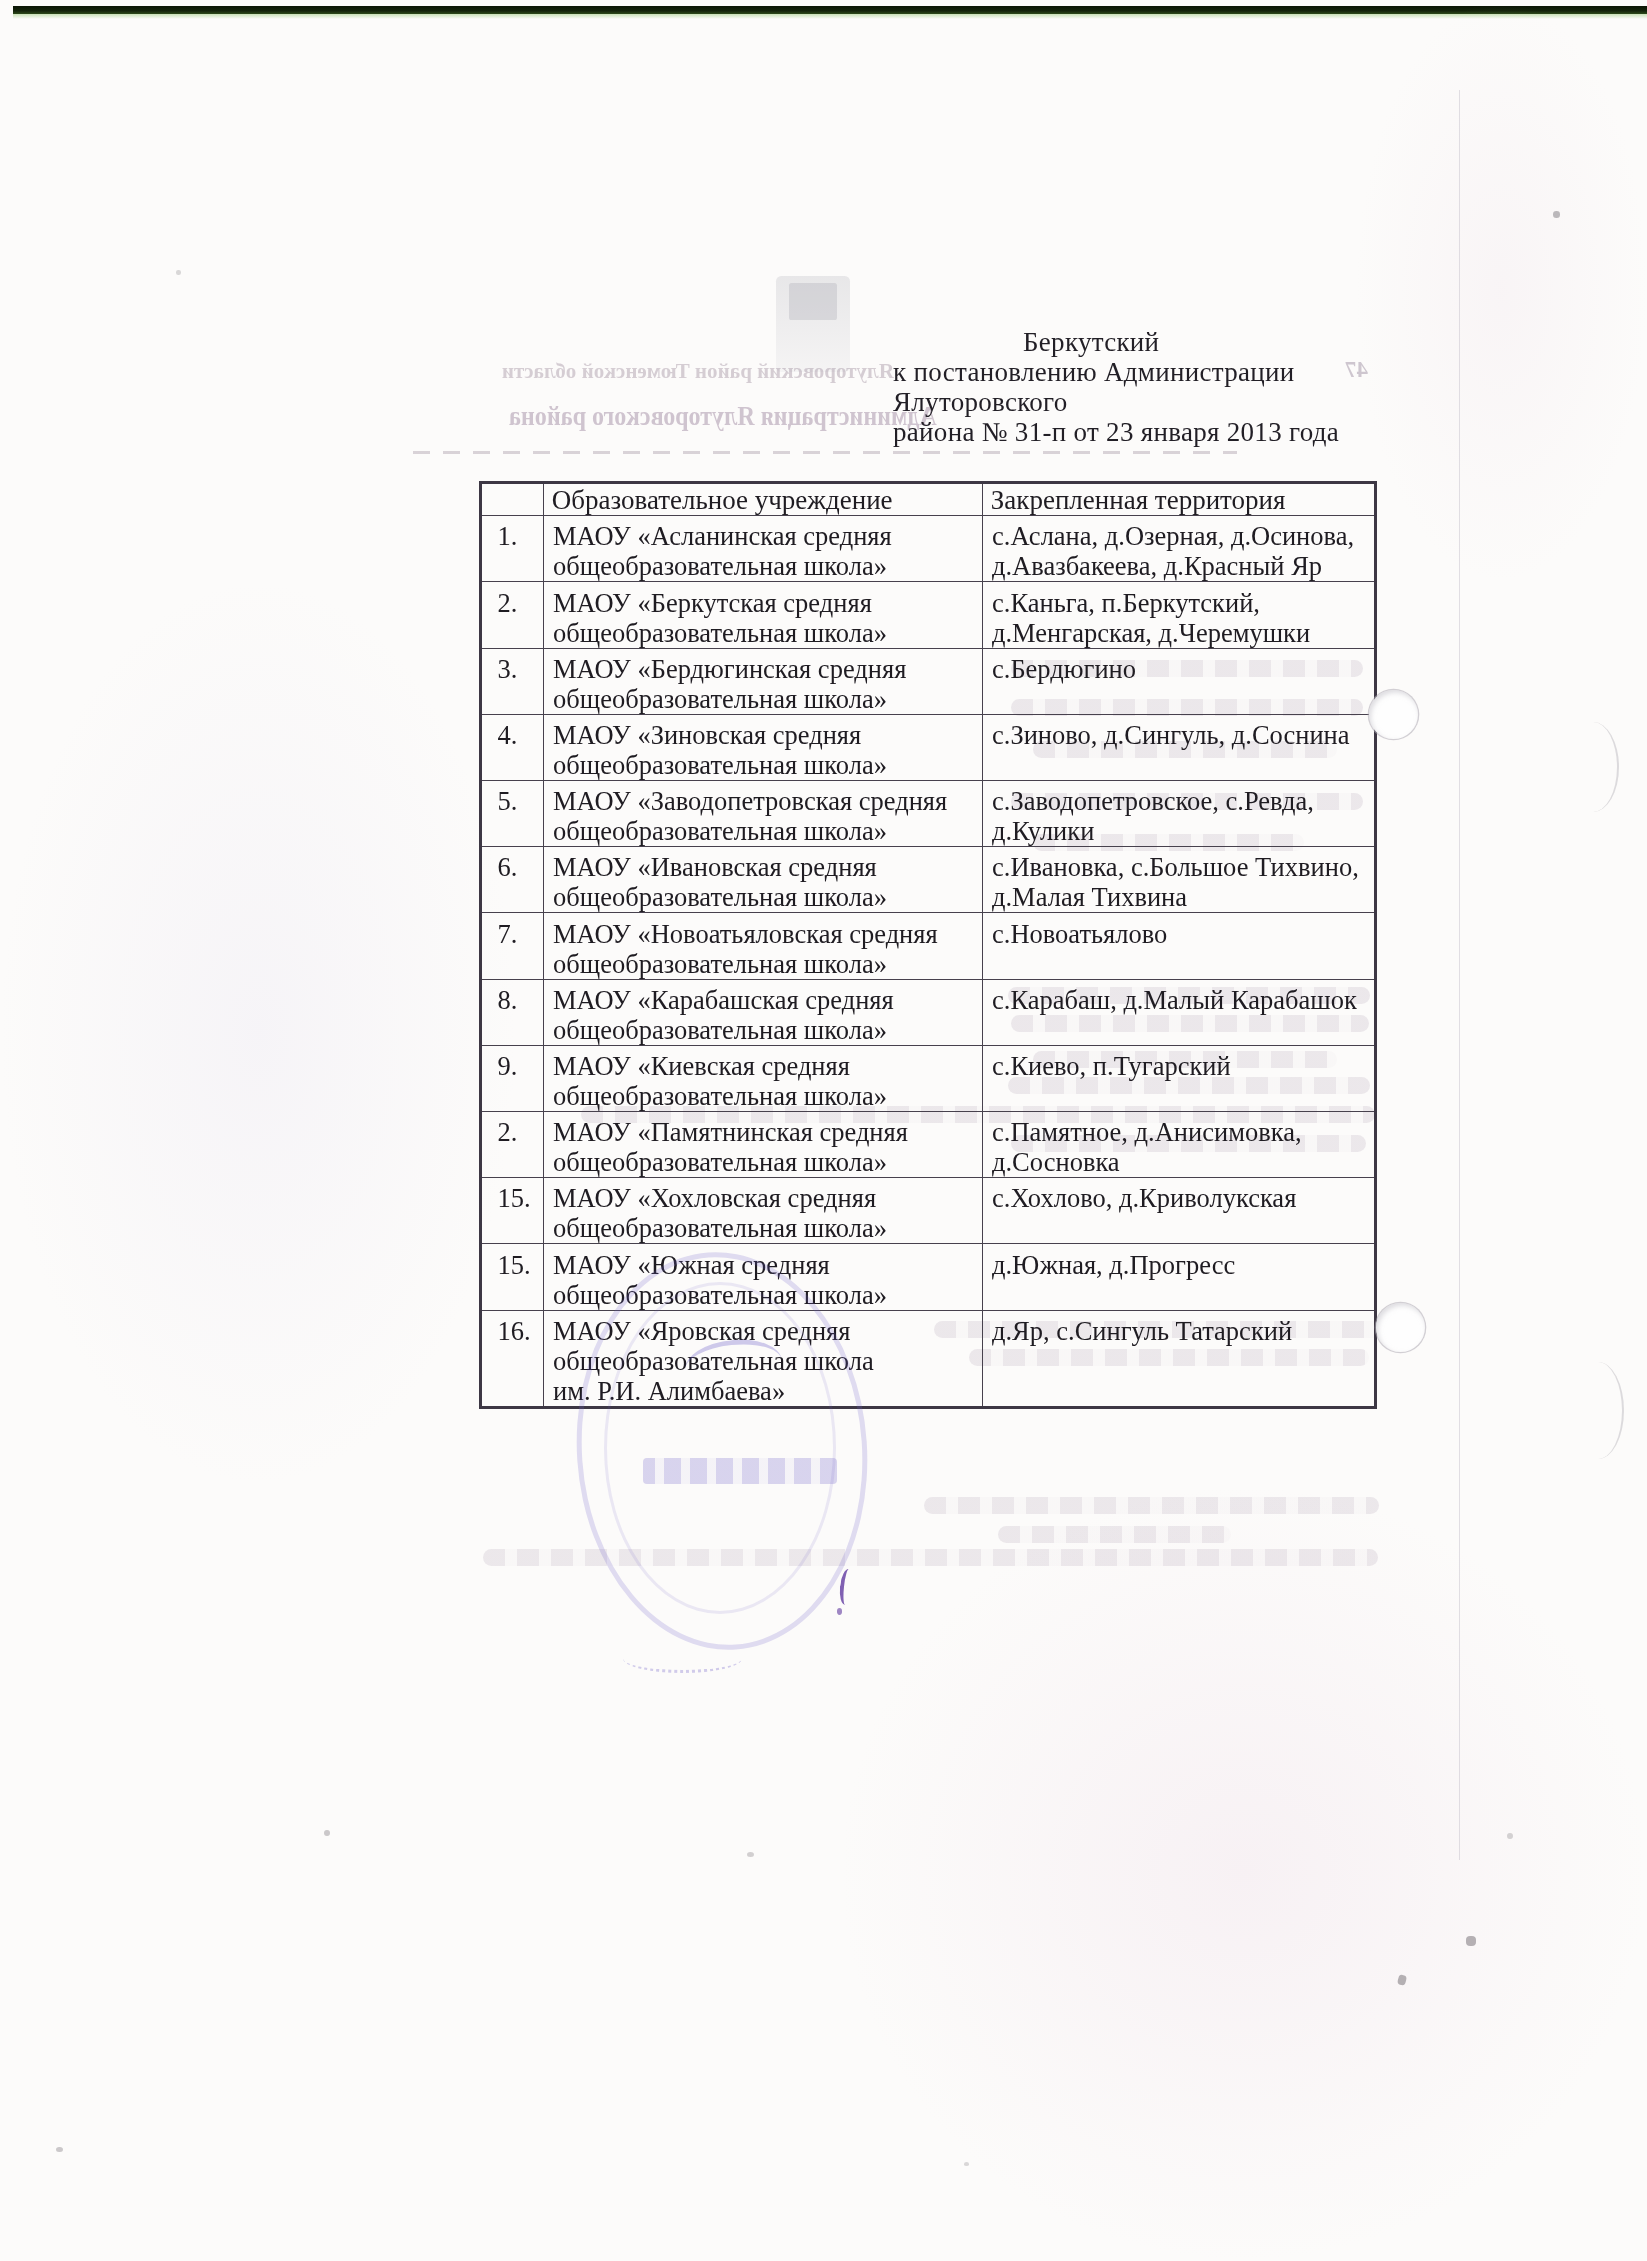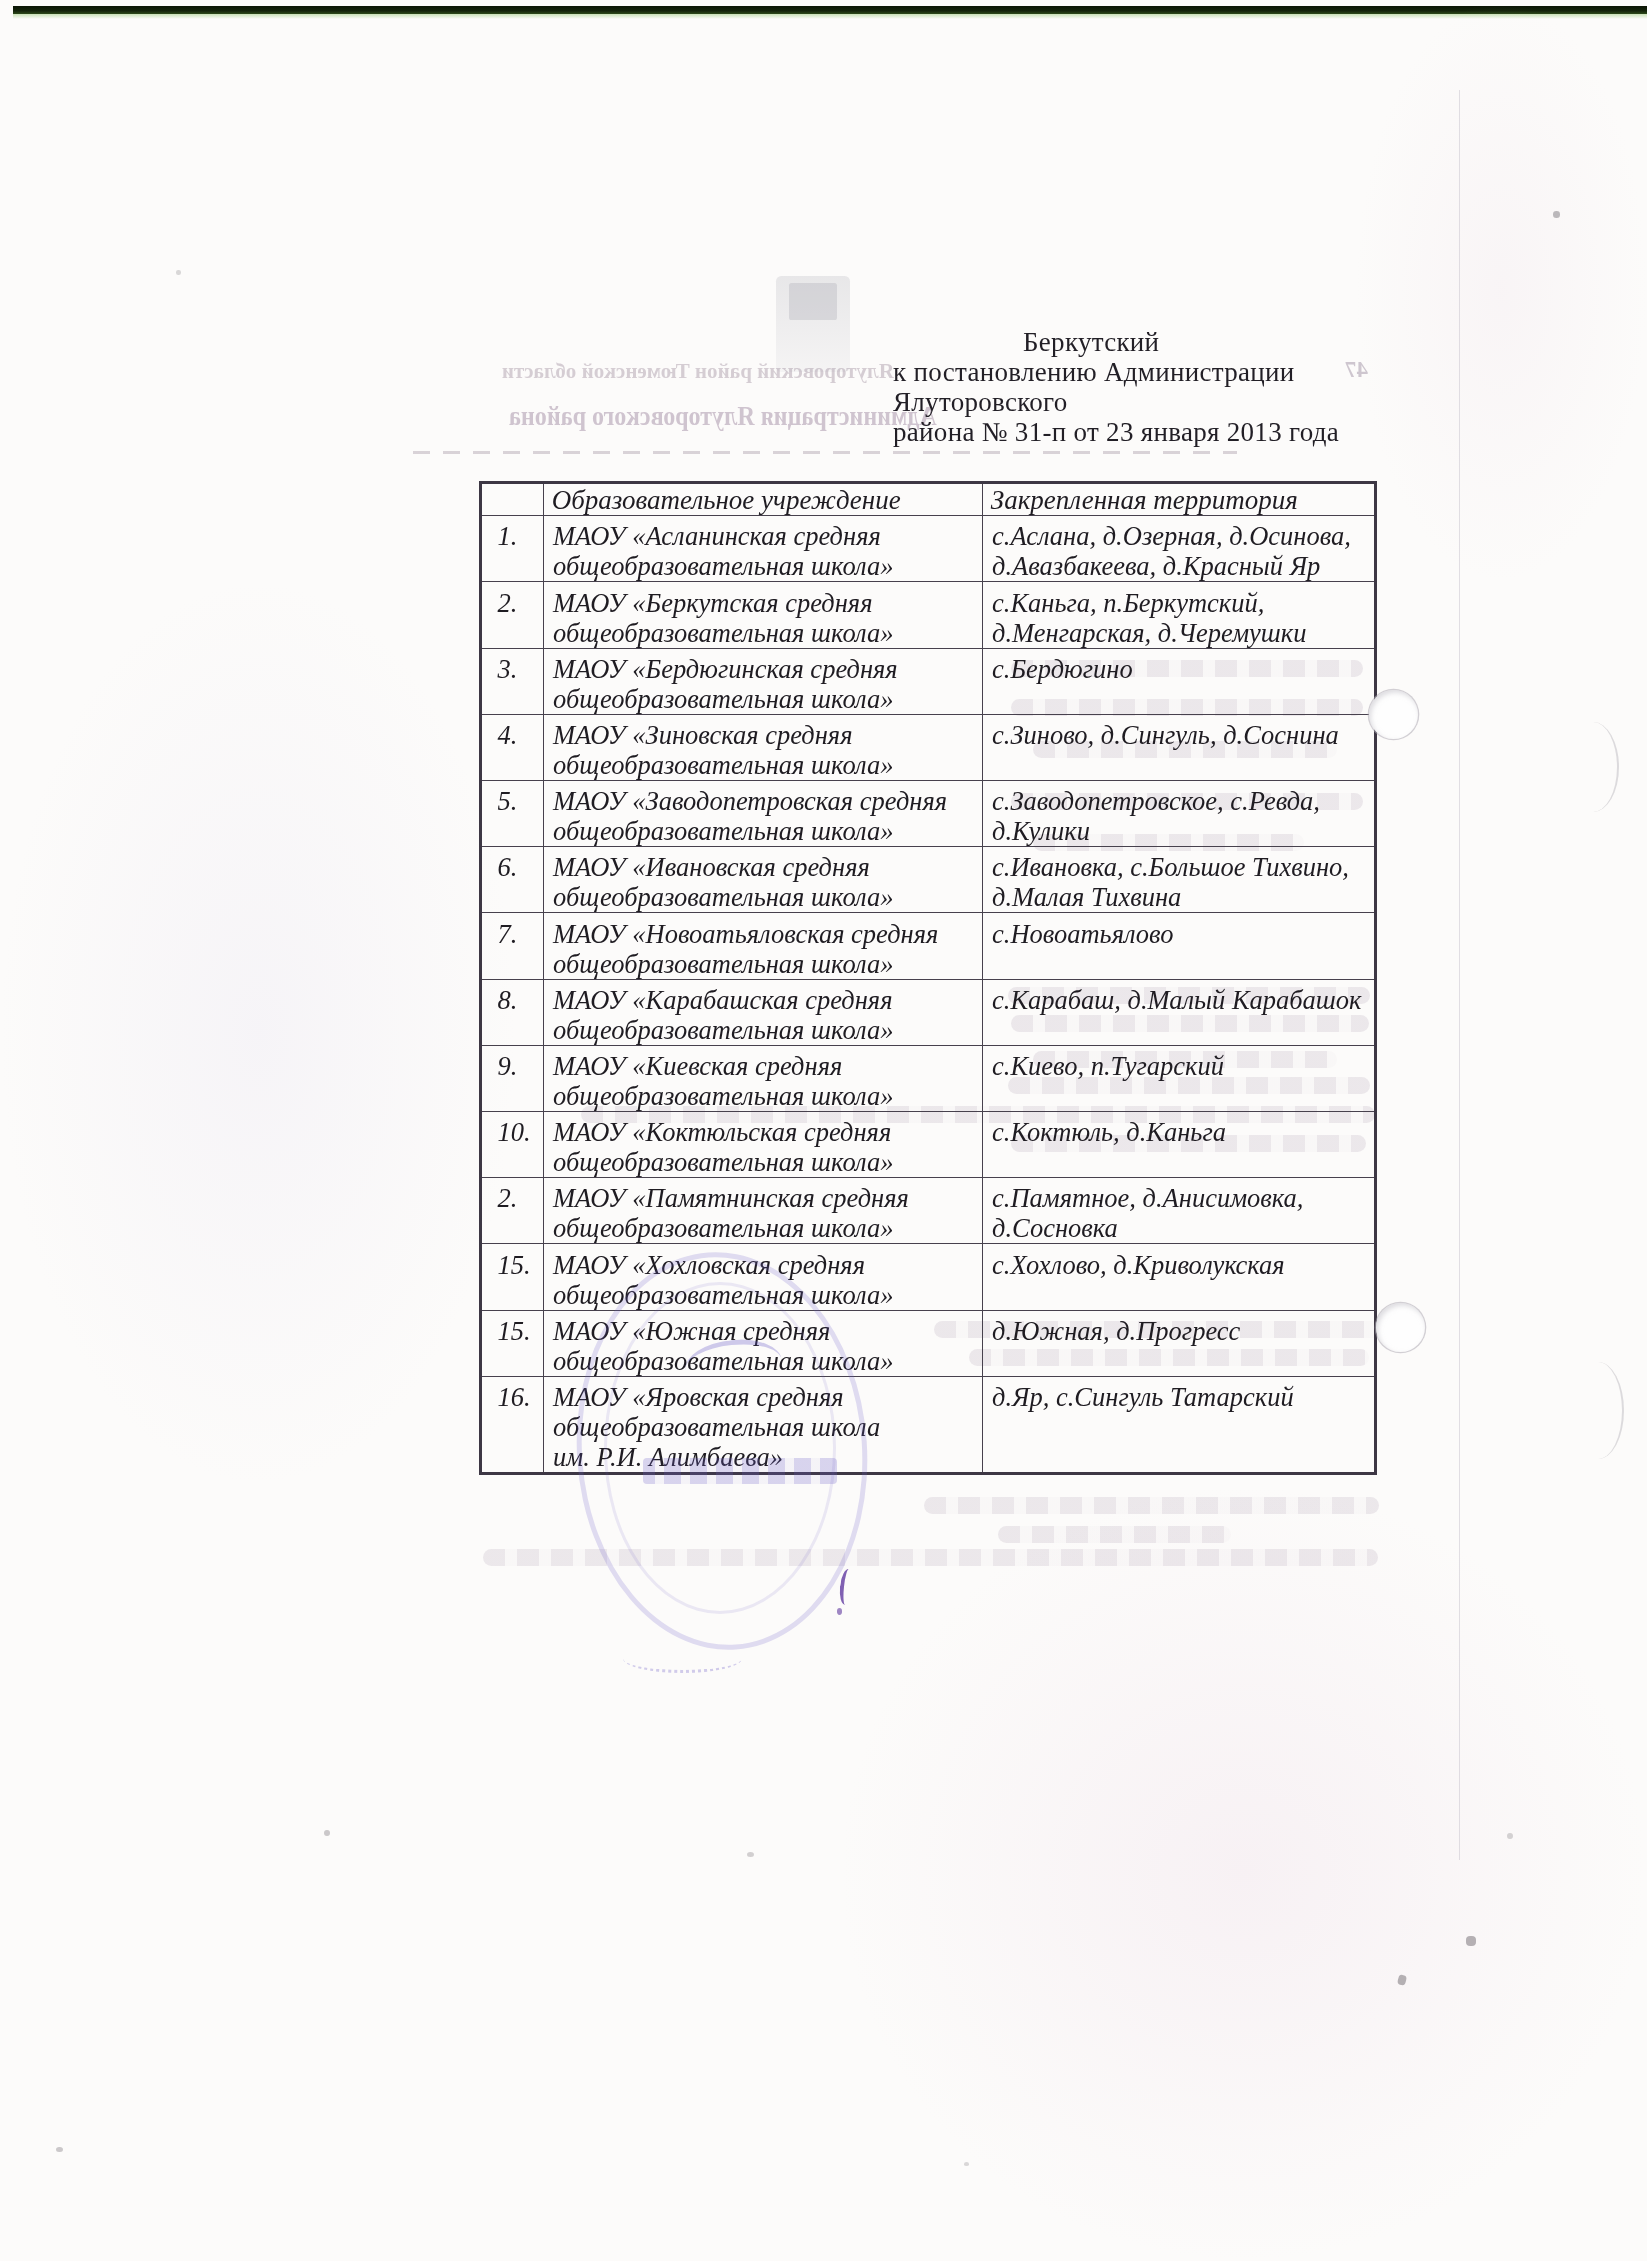--- a/index.html
+++ b/index.html
@@ -35,21 +35,21 @@
     background:rgba(170,170,178,.33); border-radius:2.6px;}
   .bleed-dots{left:413px; top:451px; width:824px; height:2.6px;
     background:repeating-linear-gradient(90deg,rgba(125,105,125,.28) 0 17px,transparent 17px 30px);}
   .streak{height:17px; border-radius:8.4px;
     background:repeating-linear-gradient(90deg,rgba(150,130,155,.16) 0 22px,rgba(150,130,155,.03) 22px 34px);}
   
   table.doc{position:absolute; left:479px; top:481px; width:895px;
     border-collapse:collapse; table-layout:fixed;
     border:3.2px solid #3d3744;}
   col.c-num{width:63px;} col.c-inst{width:439px;} col.c-terr{width:393px;}
-  table.doc th, table.doc td{border:1.9px solid #47414d; vertical-align:top; text-align:left;font-style:italic;}
+  table.doc th, table.doc td{border:1.9px solid #47414d; vertical-align:top; text-align:left;}
   table.doc th{height:30px; font-size:27px; font-weight:400; line-height:30px;
     padding:1.3px 5.2px 0 7.8px; white-space:nowrap; overflow:hidden;}
   table.doc td{font-size:26.5px; line-height:30px; padding:5.2px 5.2px 0 9px; white-space:pre-line;}
   table.doc td.num{padding-left:15.5px;}
   table.doc tbody tr{height:61px;}
   table.doc tbody tr.row-last{height:87px;}
   
   .appendix{left:893px; top:327px; width:479px; font-size:27px; line-height:30px;
     color:#221f26; letter-spacing:0.3px;}
   .appendix .l1{padding-left:130px;}
@@ -184,26 +184,20 @@
 общеобразовательная школа»</td>
         <td>с.Карабаш, д.Малый Карабашок</td>
       </tr>
       <tr>
         <td class="num">9.</td>
         <td>МАОУ «Киевская средняя
 общеобразовательная школа»</td>
         <td>с.Киево, п.Тугарский</td>
       </tr>
       <tr>
-        <td class="num">10.</td>
-        <td>МАОУ «Коктюльская средняя
-общеобразовательная школа»</td>
-        <td>с.Коктюль, д.Каньга</td>
-      </tr>
-      <tr>
         <td class="num">2.</td>
         <td>МАОУ «Памятнинская средняя
 общеобразовательная школа»</td>
         <td>с.Памятное, д.Анисимовка,
 д.Сосновка</td>
       </tr>
       <tr>
         <td class="num">15.</td>
         <td>МАОУ «Хохловская средняя
 общеобразовательная школа»</td>

